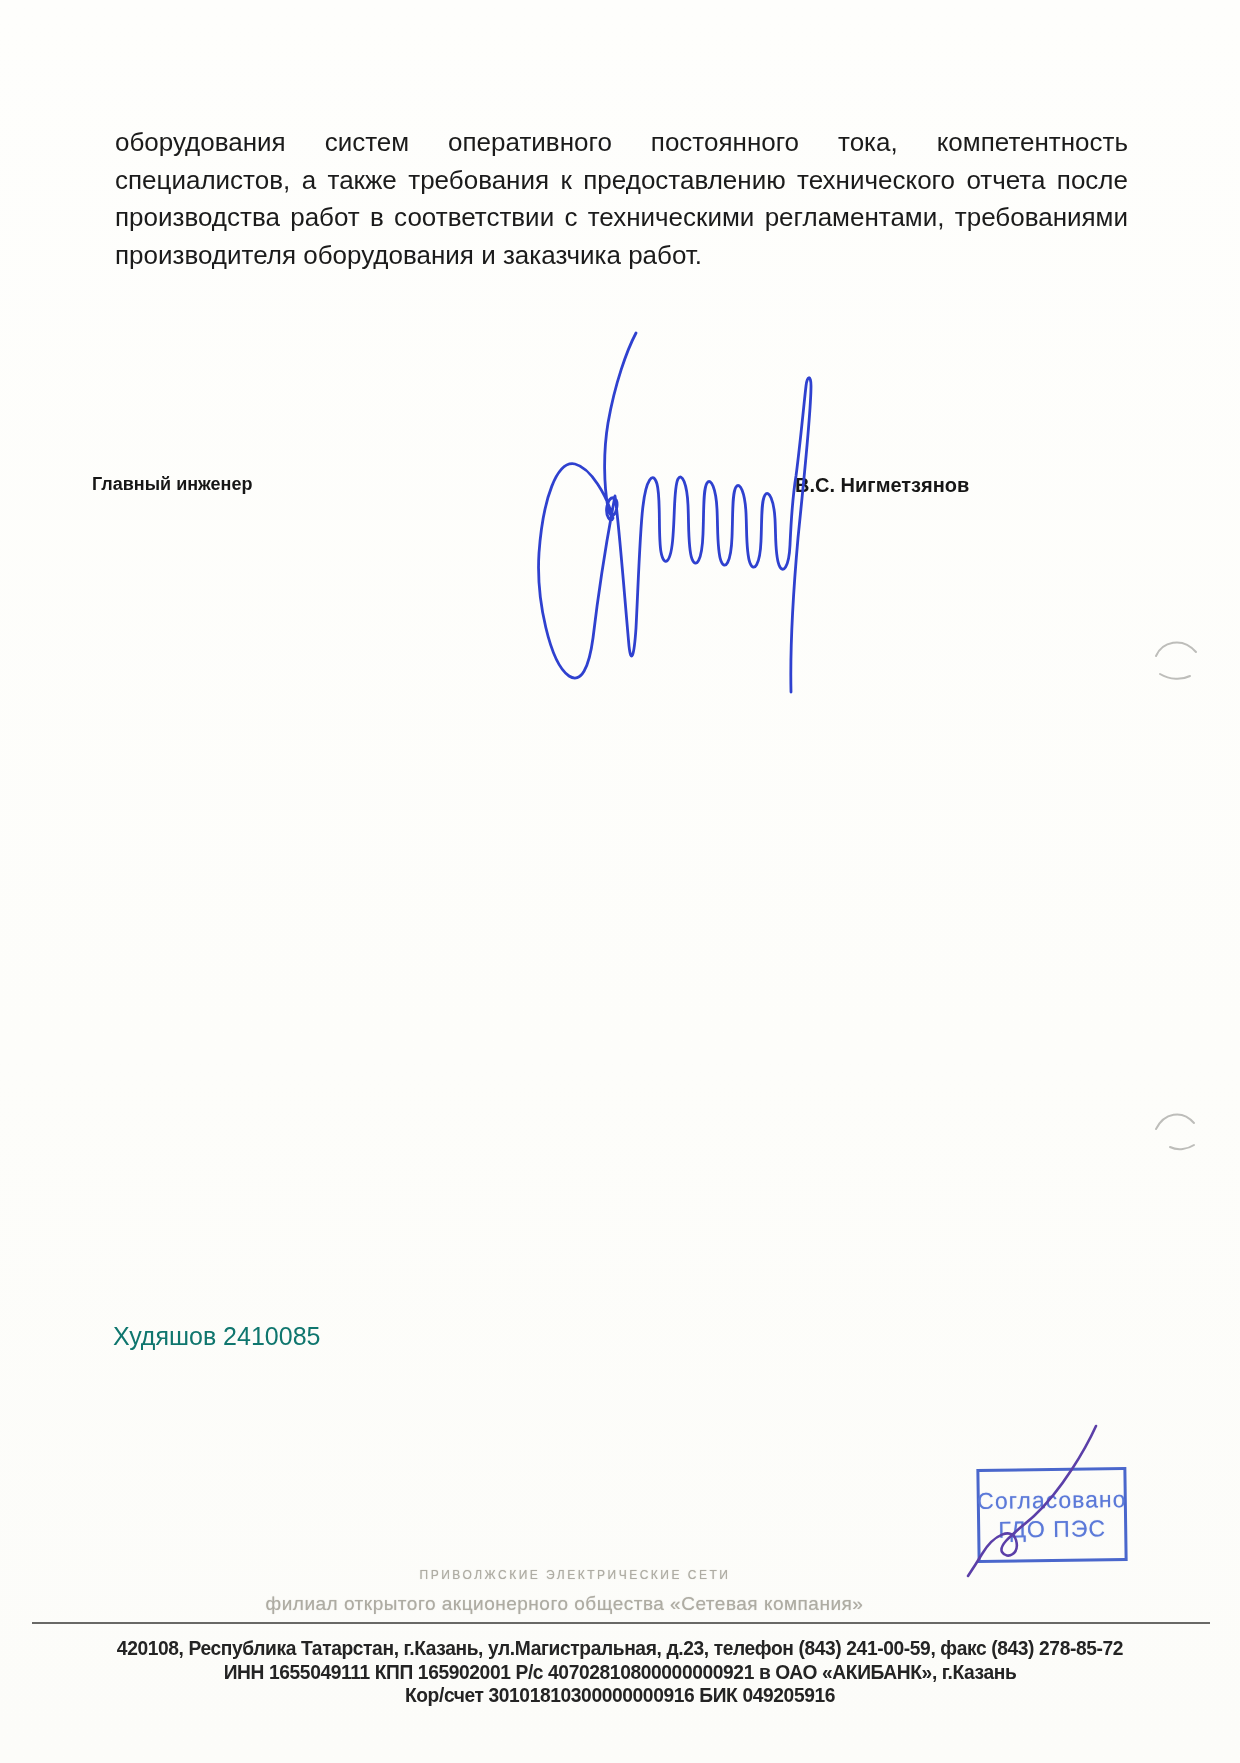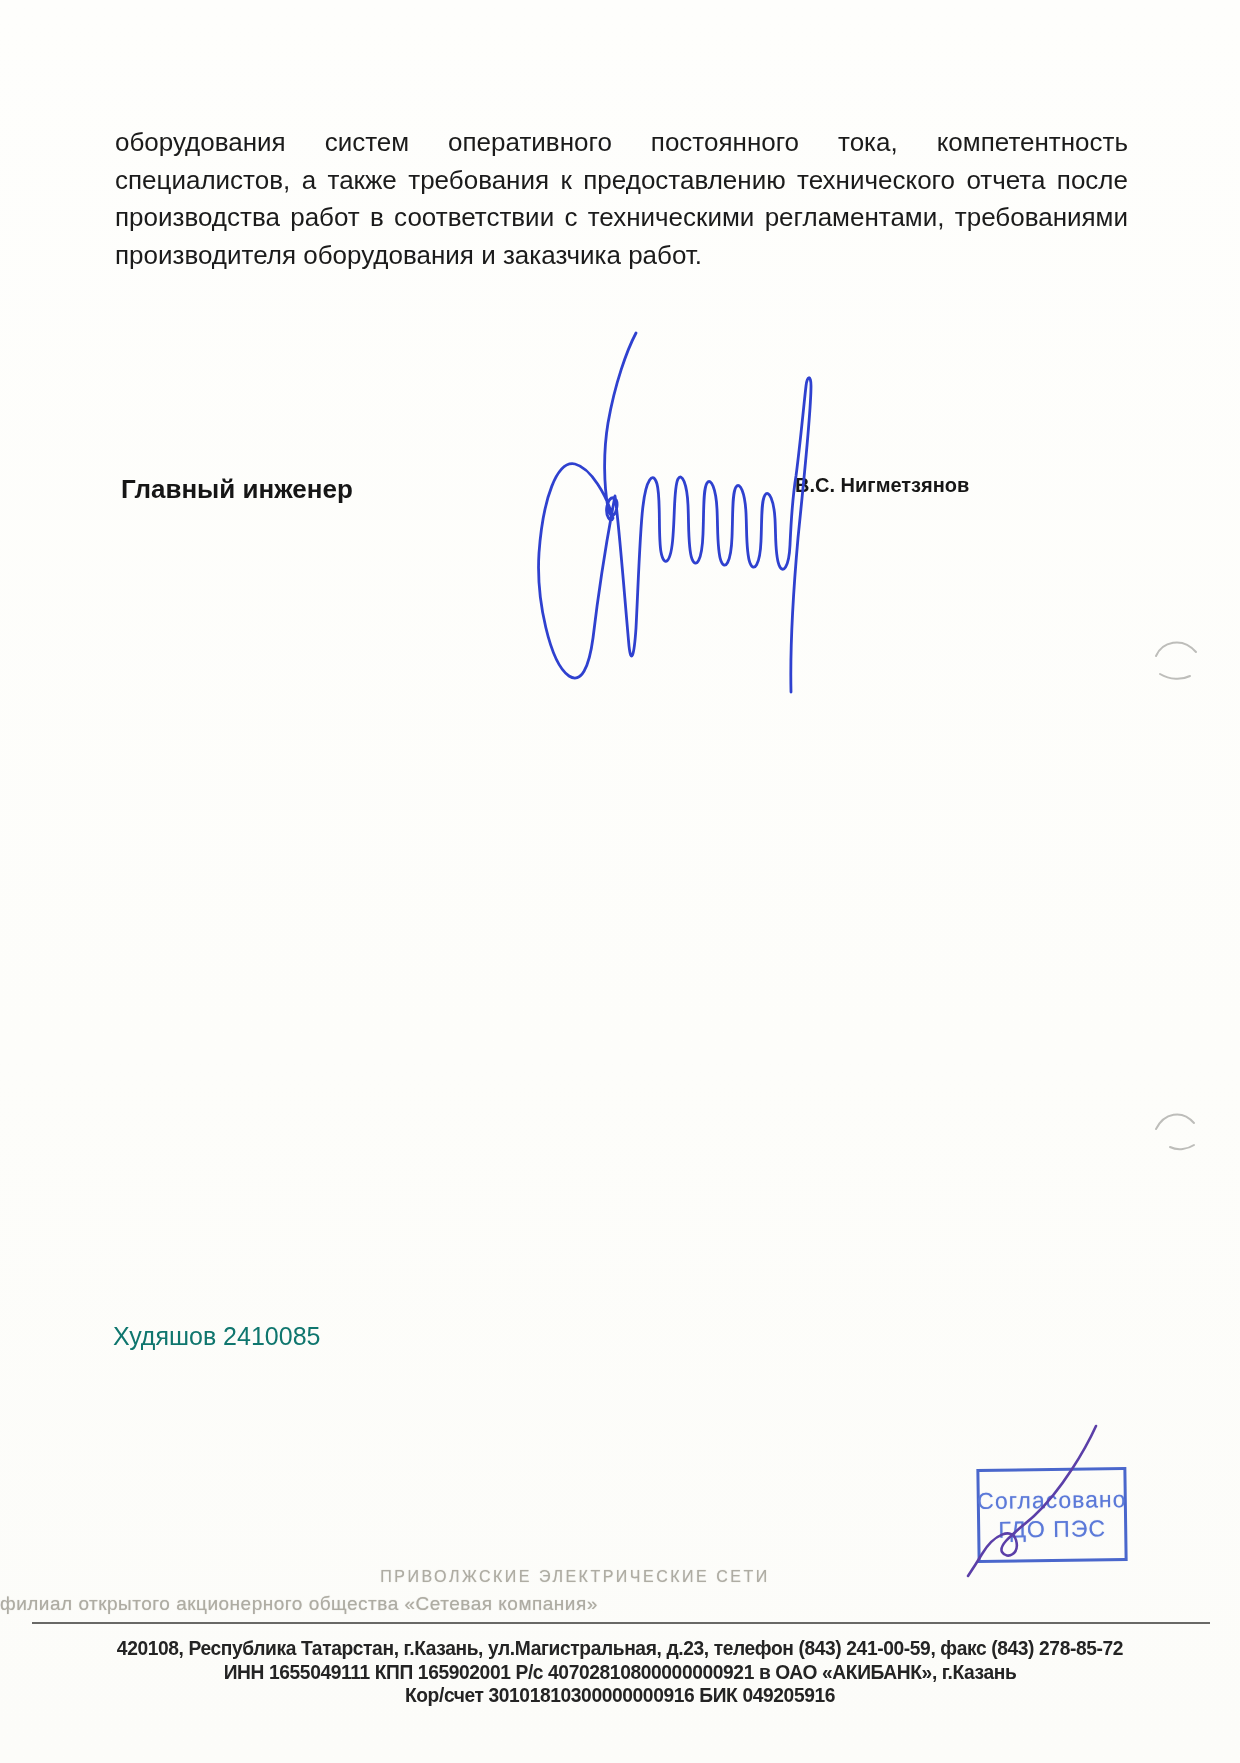--- a/index.html
+++ b/index.html
@@ -20,22 +20,22 @@
     position: absolute;
     left: 103px; top: 112px; width: 1037px;
     font-size: 26px; line-height: 37.5px;
     text-align: justify;
     color: #1b1b1b;
   }
   .body-text p { margin: 12px; }
   .body-text p.indent { text-indent: 66px; }
   
   .sign-title {
-    position: absolute; left: 121px; top: 474px;
-    font-size: 26px; font-weight: bold; color: #161616;
+    position: absolute; left: 92px; top: 474px;
+    font-size: 18px; font-weight: bold; color: #161616;
     white-space: nowrap;
   }
   .sign-name {
     position: absolute; left: 795px; top: 474px;
     font-size: 20px; font-weight: bold; color: #161616;
     white-space: nowrap;
   }
   .signature-svg {
     position: absolute; left: 495px; top: 328px;
     width: 380px; height: 382px;
@@ -65,27 +65,27 @@
     position: absolute; left: 950px; top: 1412px;
     width: 200px; height: 170px;
   }
   
   .artifact-svg { position: absolute; width: 60px; height: 60px; opacity: 0.55; }
   .artifact-1 { left: 1148px; top: 628px; }
   .artifact-2 { left: 1150px; top: 1103px; }
   
   .footer-org {
     position: absolute; left: 0; top: 1568px; width: 1150px;
-    text-align: center; font-size: 16px; letter-spacing: 2.5px;
+    text-align: center; font-size: 12px; letter-spacing: 2.5px;
     color: #aeaca3; text-shadow: 0 0 1px rgba(174,172,163,0.7);
     white-space: nowrap;
   }
   .footer-sub {
     position: absolute; left: 0; top: 1593px; width: 1129px;
-    text-align: left; font-size: 19px; letter-spacing: 0.5px;
+    text-align: center; font-size: 19px; letter-spacing: 0.5px;
     color: #aeaca3; text-shadow: 0 0 1px rgba(174,172,163,0.7);
     white-space: nowrap;
   }
   .footer-rule {
     position: absolute; left: 32px; top: 1622px; width: 1178px; height: 2px;
     background: #4f4f4c; opacity: 0.85;
   }
   .addr {
     position: absolute; left: 0; width: 1240px; text-align: center;
     font-size: 20px; font-weight: bold; color: #242424;

